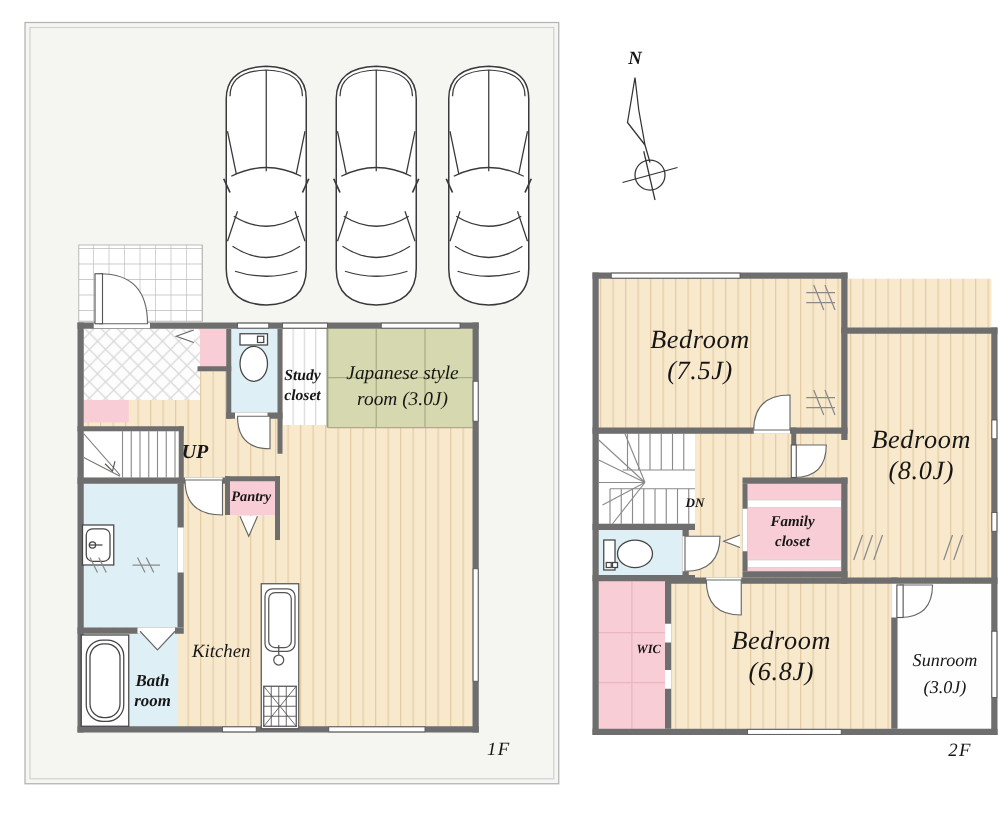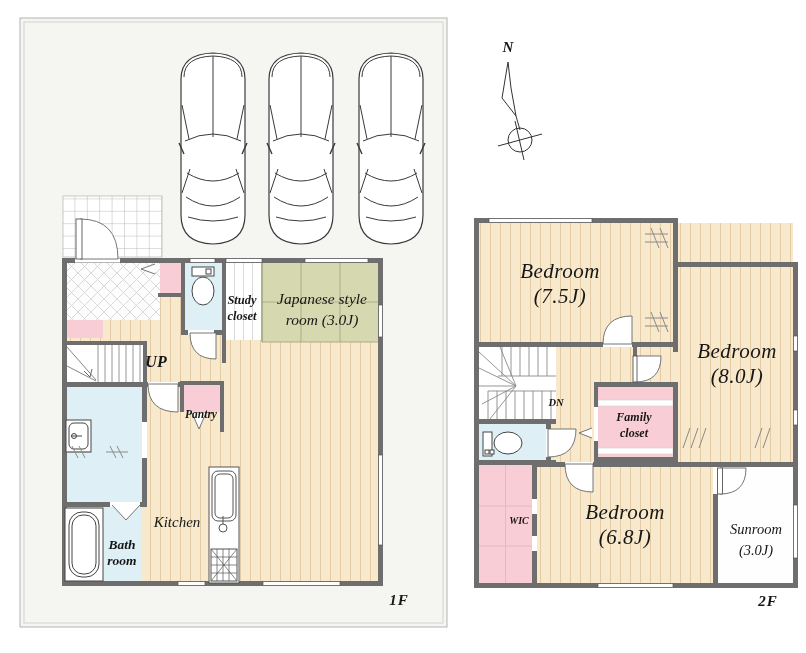--- a/index.html
+++ b/index.html
@@ -7,21 +7,21 @@
          font-family:"Liberation Serif","DejaVu Serif",serif;}
   #plan-svg{position:absolute;left:0;top:0;}
   .lbl{position:absolute;transform:translate(-50%,-50%);text-align:center;white-space:nowrap;
        font-style:italic;color:#161616;line-height:1.08;}
   .lbl span{display:block;}
   .big{font-size:21px;line-height:25px;letter-spacing:.5px;}
   .med{font-size:15px;line-height:21px;}
   .sm{font-size:12.5px;line-height:16px;font-weight:600;}
   .tiny{font-size:16px;font-weight:700;}
   .washlbl{font-size:13.5px;line-height:16px;font-weight:600;}
-  .floor-tag{font-size:15px;font-weight:700;letter-spacing:1px;}
+  .floor-tag{font-size:15px;font-weight:400;letter-spacing:1px;}
   .north{font-size:15px;font-weight:700;}
 </style>
 </head>
 <body>
 
 <div id="stage">
 
 <svg id="plan-svg" width="806" height="653" viewBox="0 0 806 653">
   <defs>
     <pattern id="wood" width="10" height="10" patternUnits="userSpaceOnUse">
@@ -267,21 +267,21 @@
 
 <div class="lbl sm" style="left:242px;top:308px;">
   <span>Study</span>
   <span>closet</span>
 </div>
 <div class="lbl med" style="left:322px;top:309px;font-size:15.5px;">
   <span>Japanese style</span>
   <span>room (3.0J)</span>
 </div>
 <div class="lbl tiny" style="left:156px;top:362px;">UP</div>
-<div class="lbl tiny" style="left:201px;top:398px;font-size:11.5px;margin-top:16px;">Pantry</div>
+<div class="lbl tiny" style="left:201px;top:398px;font-size:11.5px;">Pantry</div>
 <div class="lbl washlbl" style="left:122px;top:553px;">
   <span>Bath</span>
   <span>room</span>
 </div>
 <div class="lbl med" style="left:177px;top:522px;">Kitchen</div>
 <div class="lbl floor-tag" style="left:399px;top:600px;">1F</div>
 
 <div class="lbl big" style="left:560px;top:284px;">
   <span>Bedroom</span>
   <span>(7.5J)</span>

